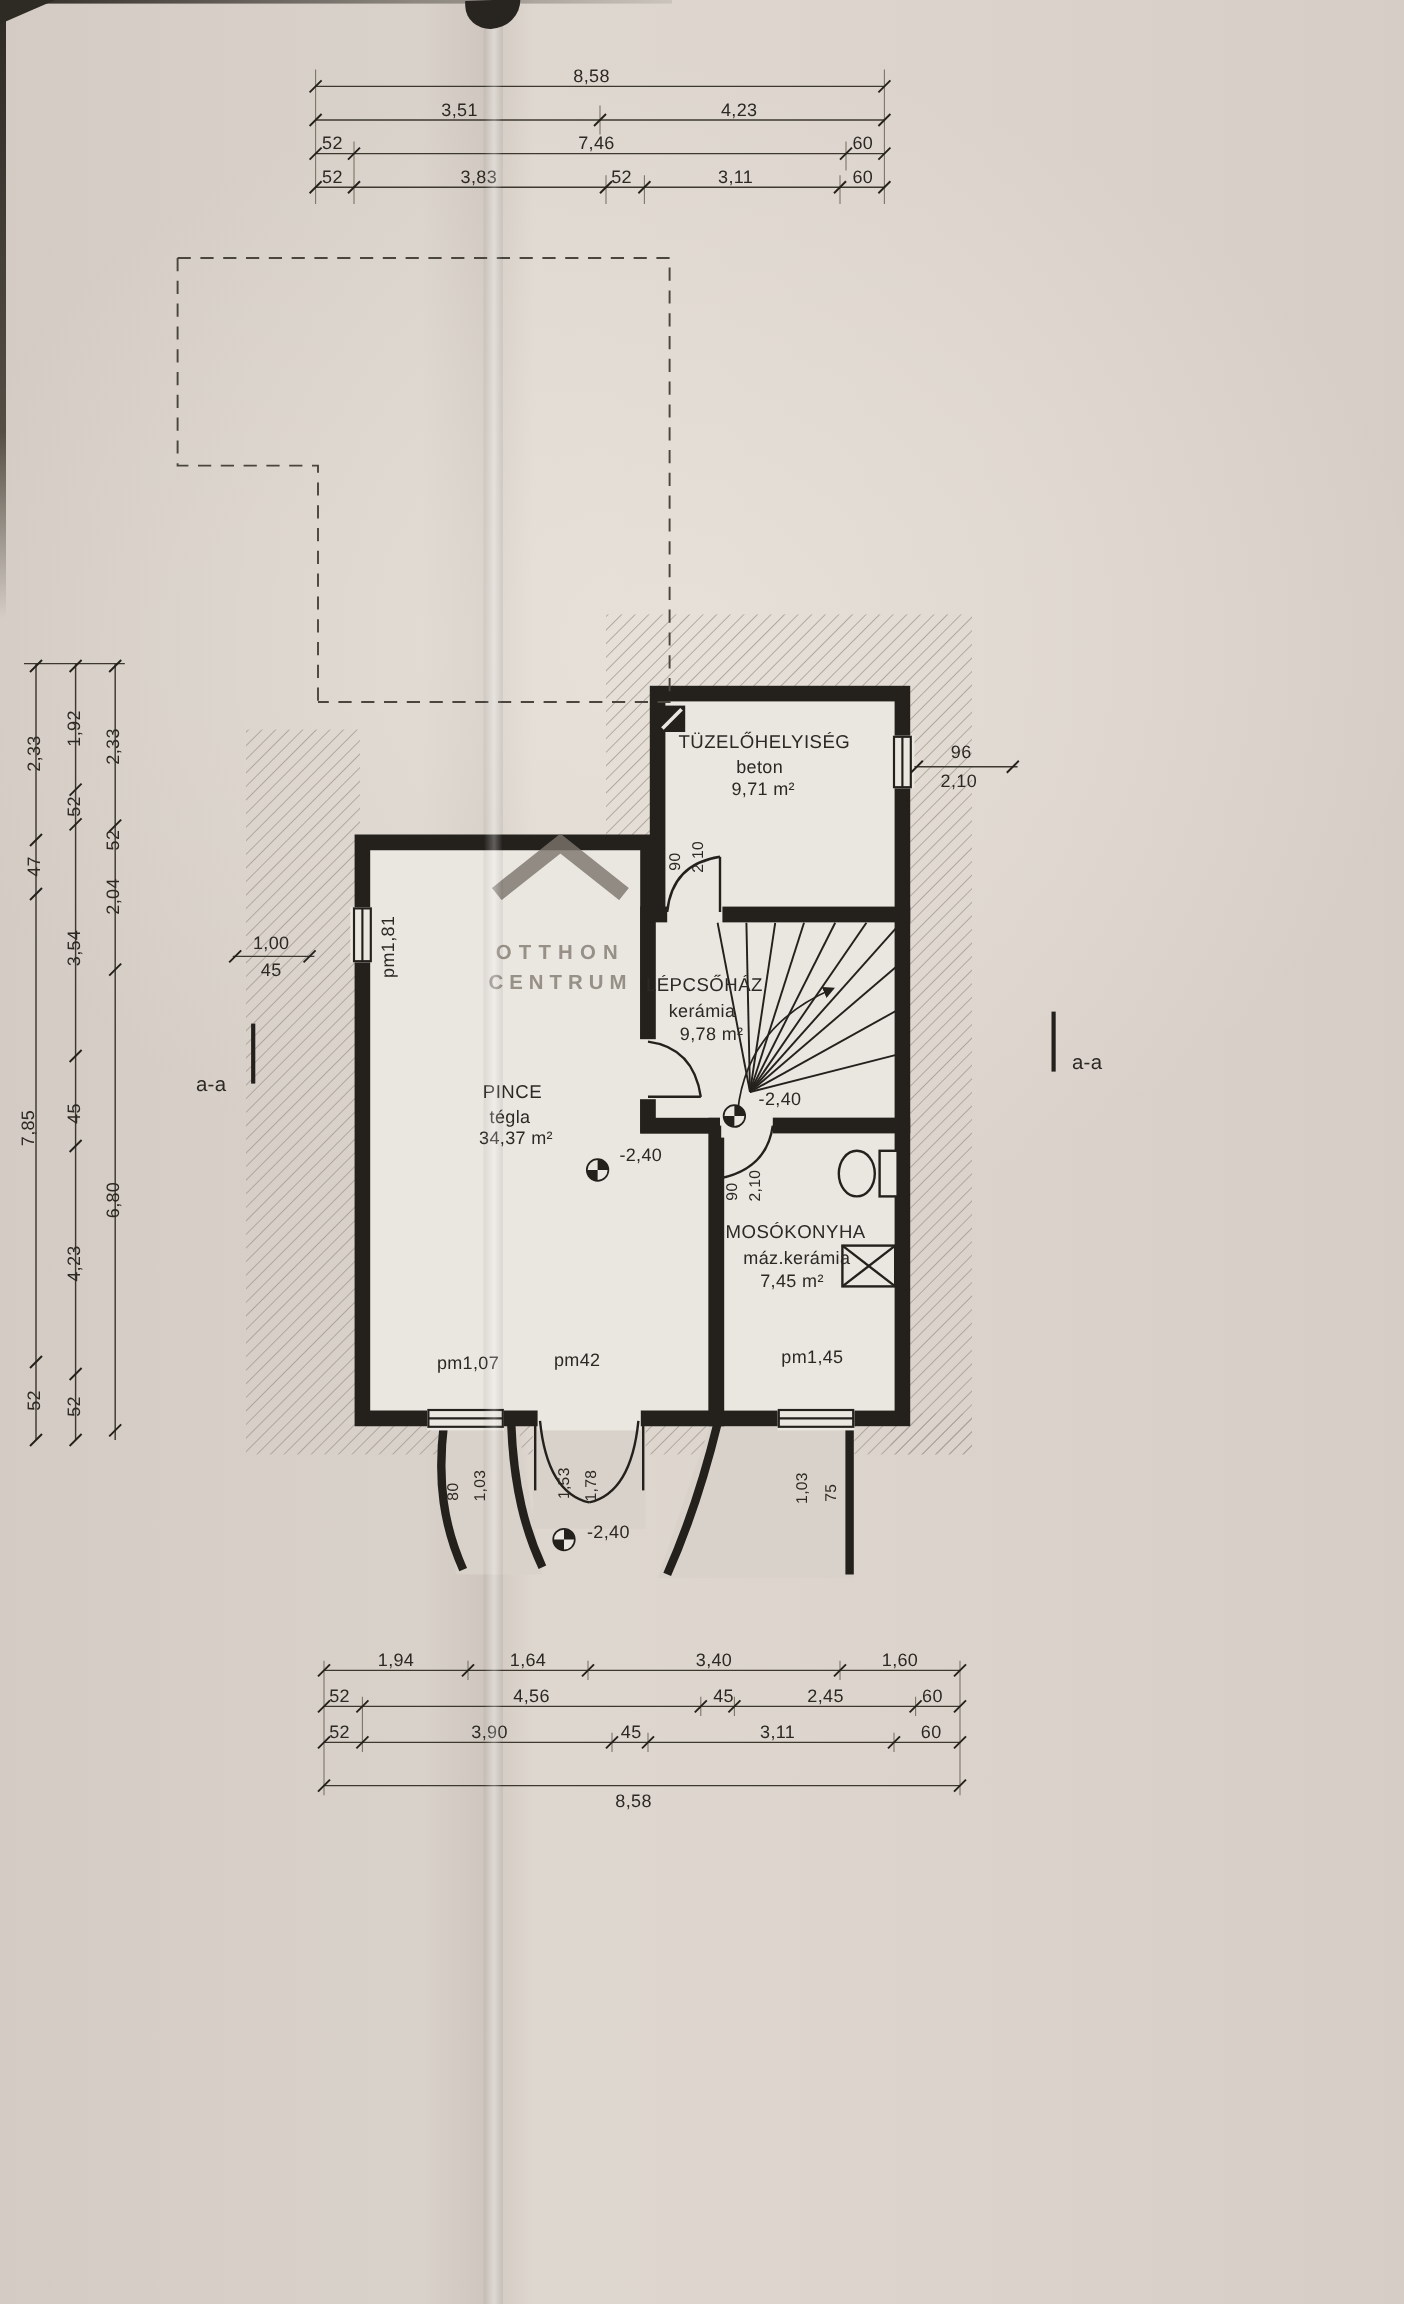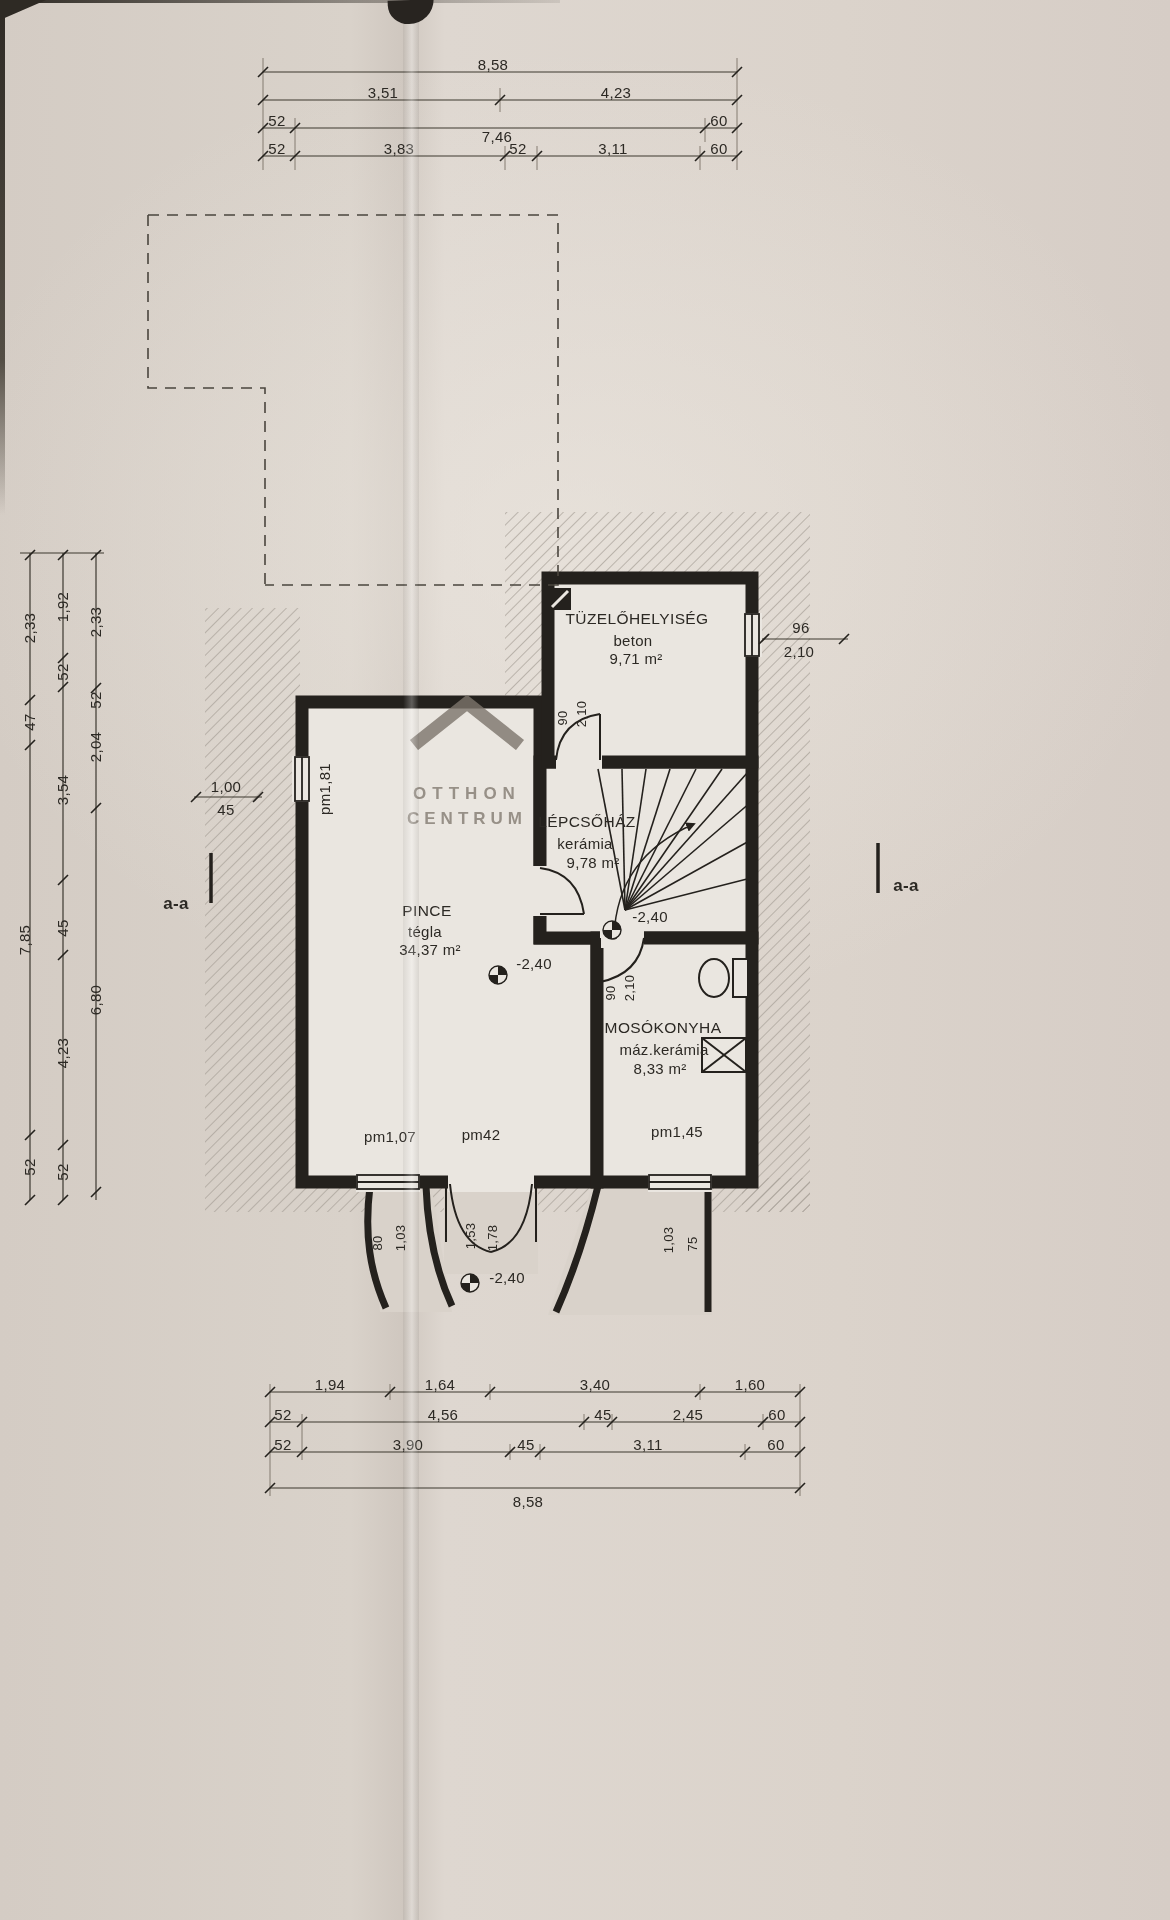--- a/index.html
+++ b/index.html
@@ -21,21 +21,21 @@
     background:linear-gradient(90deg, rgba(0,0,0,0.06), rgba(255,255,255,0.28) 55%, rgba(0,0,0,0.07));
   }
   .plan { position:absolute; left:0; top:0; }
   .lbl {
     position:absolute; transform:translate(-50%,-50%);
     font-size:15px; color:#2c2924; white-space:nowrap; letter-spacing:0.3px;
   }
   .lbl.v  { transform:translate(-50%,-50%) rotate(-90deg); }
   .lbl.sm { font-size:13px; }
   .lbl.roomname { font-weight:normal; font-size:15.5px; letter-spacing:0.4px; }
-  .lbl.aa { font-size:17px;font-weight:bold; }
+  .lbl.aa { font-size:17px; }
   .watermark {
     position:absolute; left:467px; top:695px; width:180px;
     transform:translateX(-50%);
     text-align:center; opacity:0.8;
     color:#7d756c;
   }
   .wm-roof { display:block; margin:0 auto; }
   .wm-logo { font-size:60px; font-weight:bold; letter-spacing:2px; margin-top:-12px; color:#7d756c; }
   .wm-line1 { margin-top:34px; font-size:17px; font-weight:bold; letter-spacing:6px; color:#837b72; }
   .wm-line2 { margin-top:5px;  font-size:17px; font-weight:bold; letter-spacing:5px; color:#837b72; }
@@ -272,21 +272,21 @@
         <line x1="795" y1="1457" x2="805" y2="1447"></line>
       <line x1="265" y1="1493" x2="275" y2="1483"></line>
         <line x1="795" y1="1493" x2="805" y2="1483"></line>
     </g>
   </svg>
 
   <div class="lbl" style="left:493px;top:64px">8,58</div>
   <div class="lbl" style="left:383px;top:92px">3,51</div>
   <div class="lbl" style="left:616px;top:92px">4,23</div>
   <div class="lbl" style="left:277px;top:120px">52</div>
-  <div class="lbl" style="left:497px;top:136px">7,46</div>
+  <div class="lbl" style="left:497px;top:120px">7,46</div>
   <div class="lbl" style="left:719px;top:120px">60</div>
   <div class="lbl" style="left:277px;top:148px">52</div>
   <div class="lbl" style="left:399px;top:148px">3,83</div>
   <div class="lbl" style="left:518px;top:148px">52</div>
   <div class="lbl" style="left:613px;top:148px">3,11</div>
   <div class="lbl" style="left:719px;top:148px">60</div>
 
   <div class="lbl v" style="left:29px;top:628px">2,33</div>
   <div class="lbl v" style="left:29px;top:722px">47</div>
   <div class="lbl v" style="left:24px;top:940px">7,85</div>
@@ -318,21 +318,21 @@
   <div class="lbl" style="left:633px;top:640px">beton</div>
   <div class="lbl" style="left:636px;top:658px">9,71 m²</div>
   <div class="lbl roomname" style="left:587px;top:822px">LÉPCSŐHÁZ</div>
   <div class="lbl" style="left:585px;top:843px">kerámia</div>
   <div class="lbl" style="left:593px;top:862px">9,78 m²</div>
   <div class="lbl roomname" style="left:427px;top:911px">PINCE</div>
   <div class="lbl" style="left:425px;top:931px">tégla</div>
   <div class="lbl" style="left:430px;top:949px">34,37 m²</div>
   <div class="lbl roomname" style="left:663px;top:1028px">MOSÓKONYHA</div>
   <div class="lbl" style="left:664px;top:1049px">máz.kerámia</div>
-  <div class="lbl" style="left:660px;top:1068px">8,33 m²</div>
+  <div class="lbl" style="left:660px;top:1068px">7,45 m²</div>
 
   <div class="lbl" style="left:650px;top:916px">-2,40</div>
   <div class="lbl" style="left:534px;top:963px">-2,40</div>
   <div class="lbl" style="left:507px;top:1277px">-2,40</div>
 
   <div class="lbl" style="left:390px;top:1136px">pm1,07</div>
   <div class="lbl" style="left:481px;top:1134px">pm42</div>
   <div class="lbl" style="left:677px;top:1131px">pm1,45</div>
 
   <div class="lbl v sm" style="left:377px;top:1243px">80</div>

